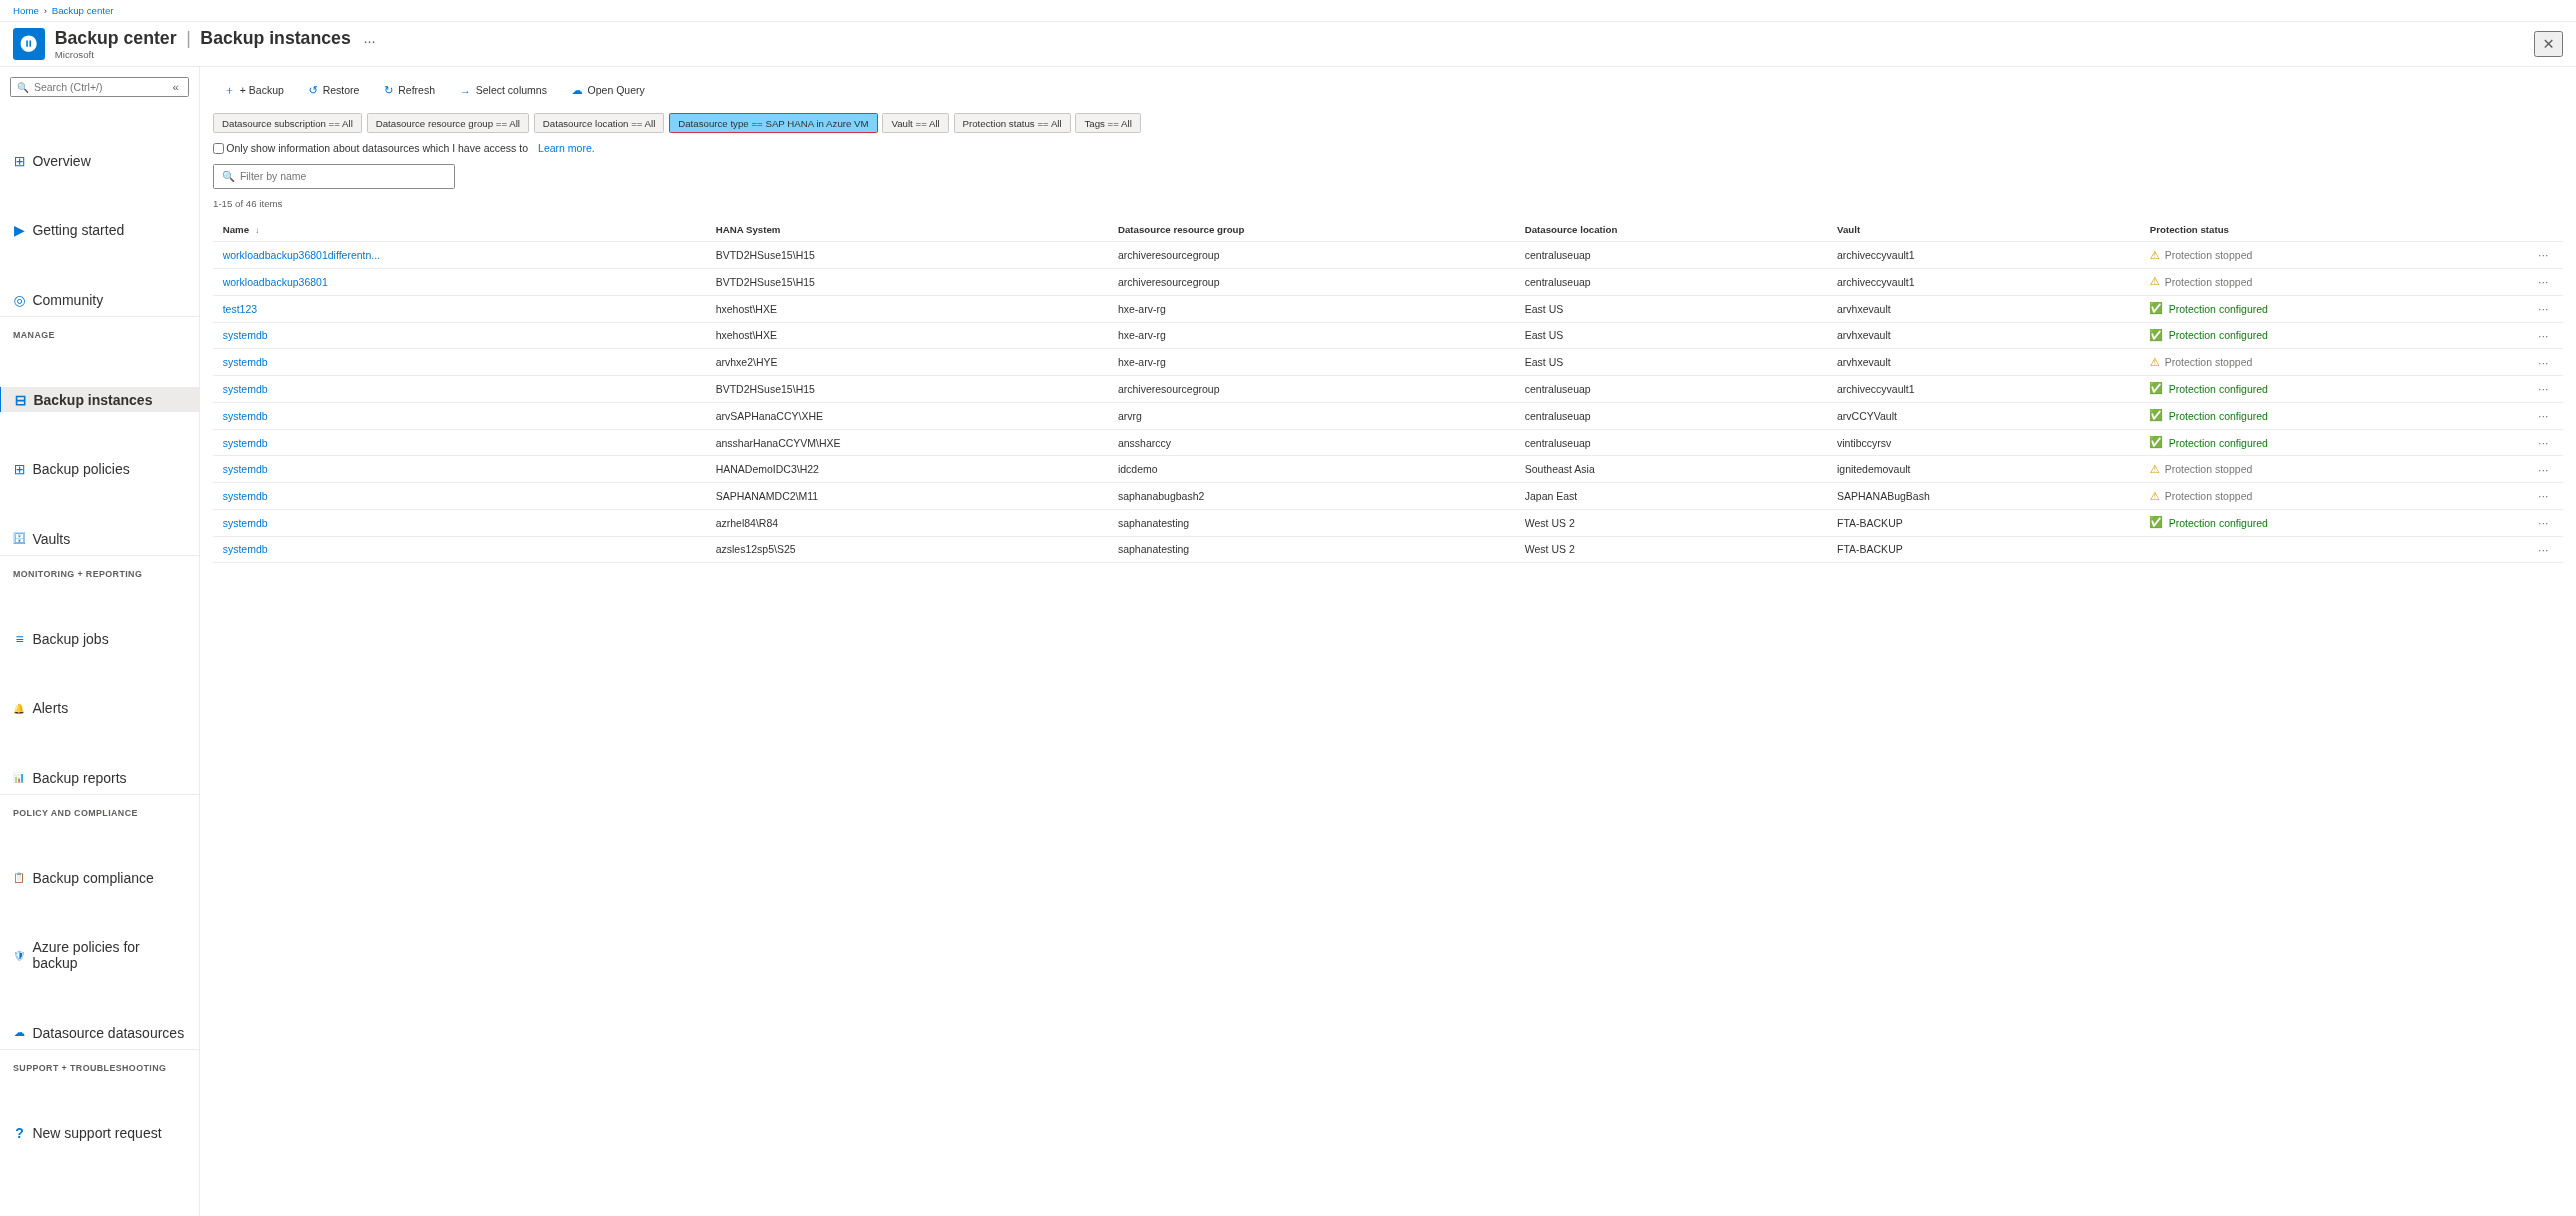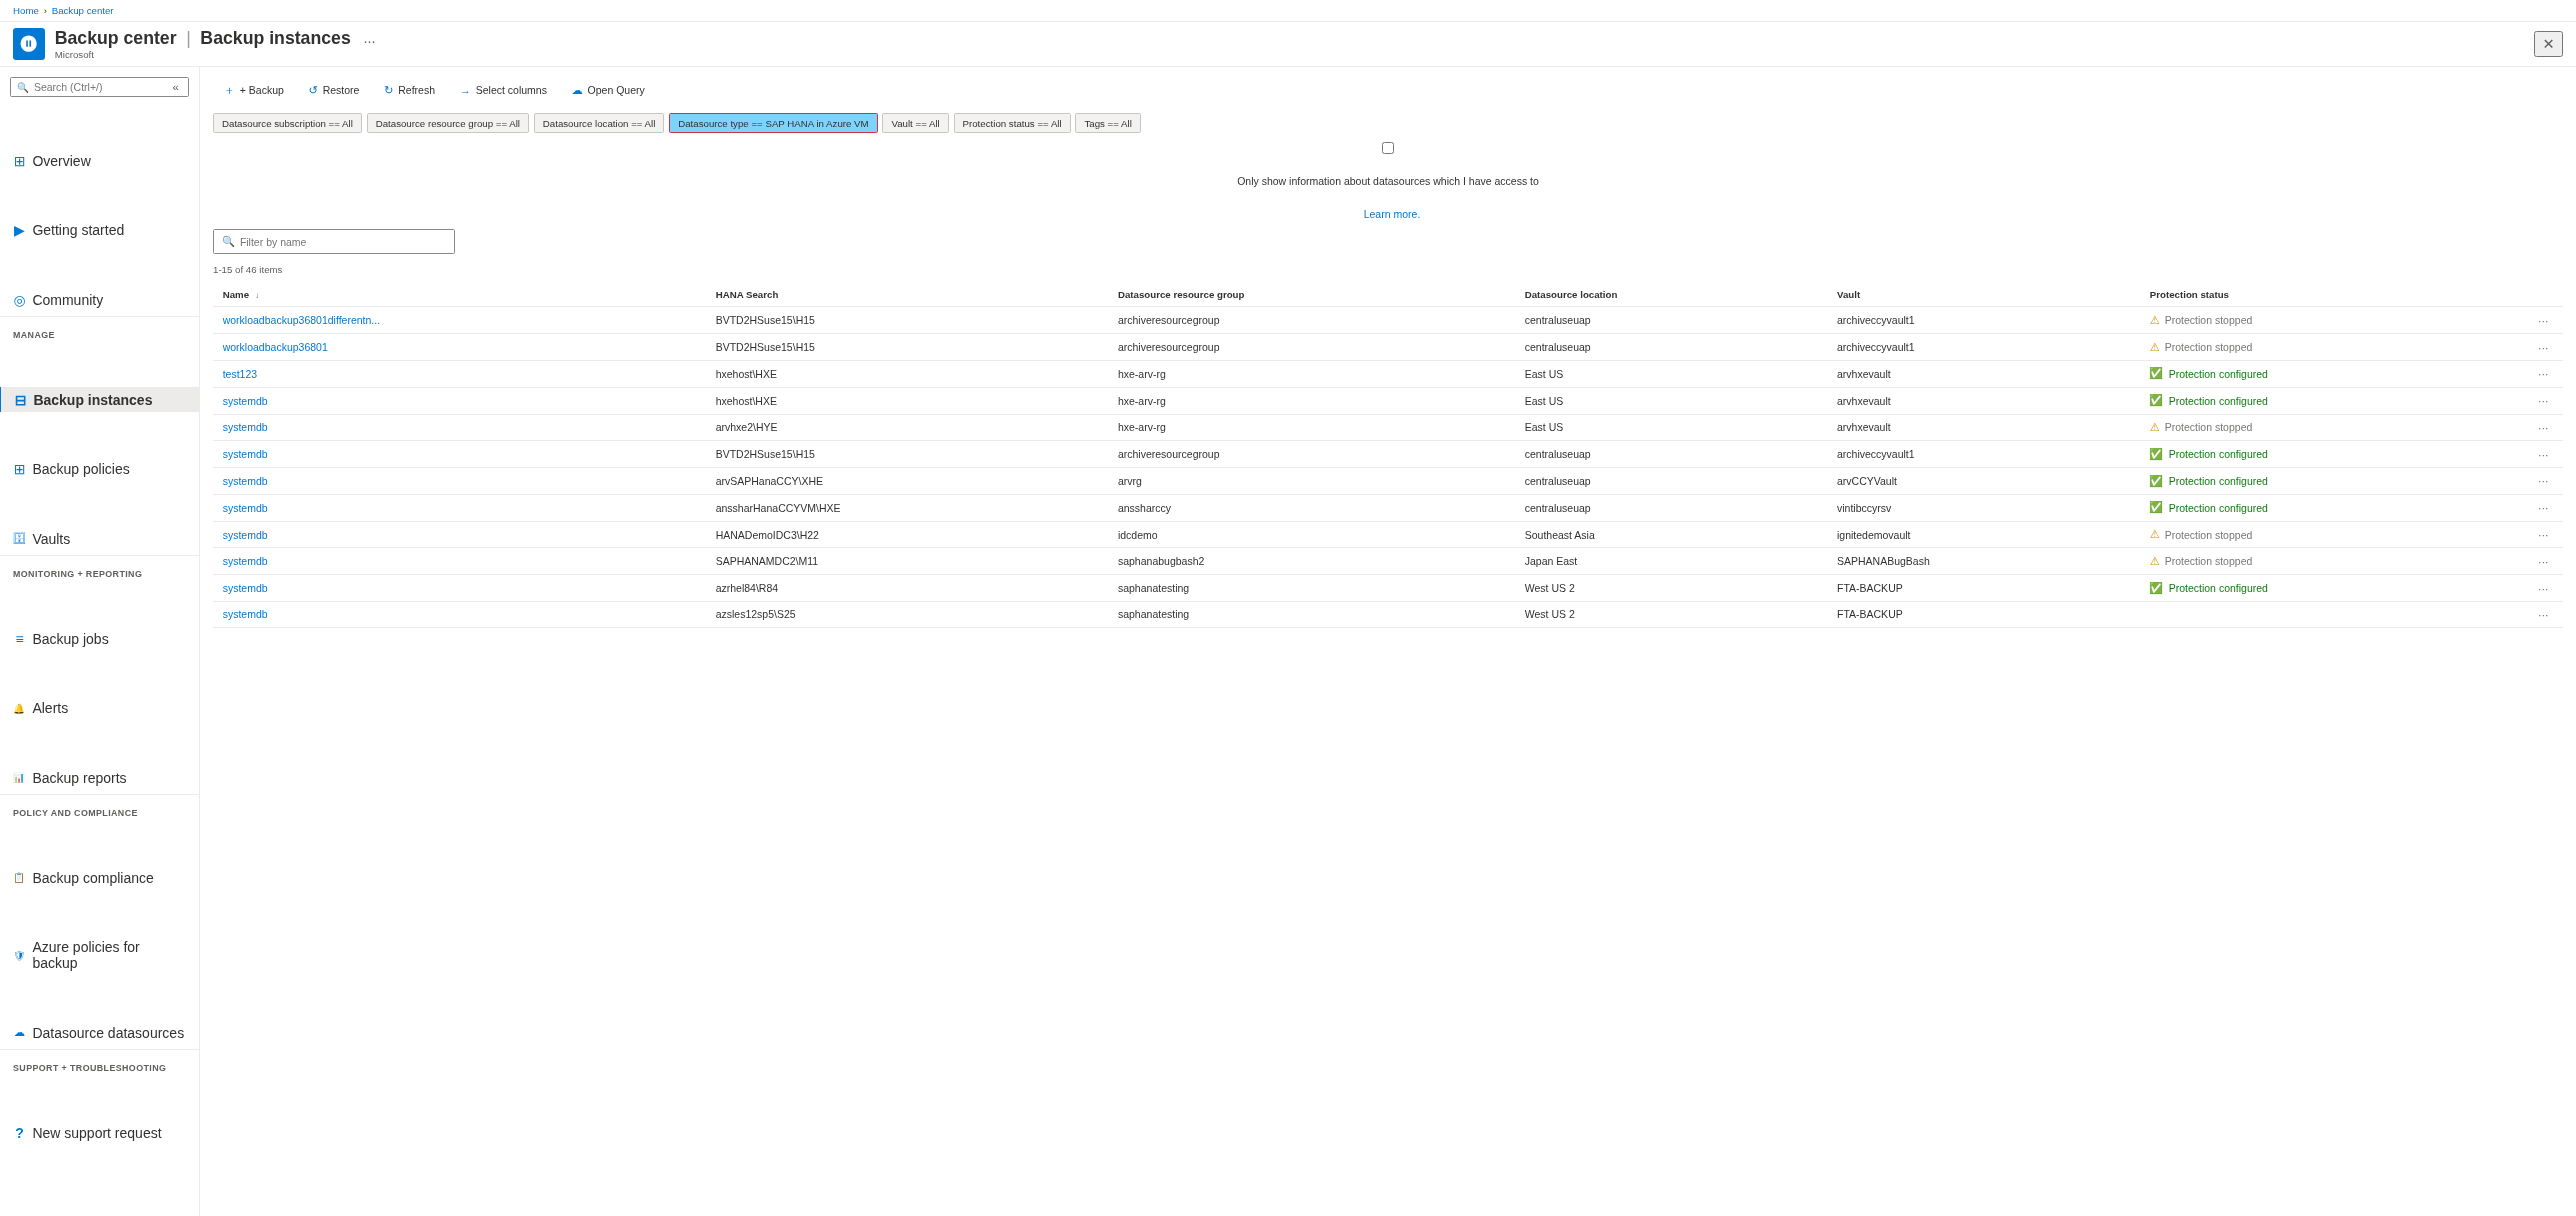--- a/index.html
+++ b/index.html
@@ -46,21 +46,21 @@
     .toolbar-btn { display: flex; align-items: center; gap: 4.8px; padding: 4.8px 9.7px; border: 0.8px solid transparent; background: transparent; cursor: pointer; color: #323130; font-size: 10.5px; border-radius: 1.6px; }
     .toolbar-btn .btn-icon { color: #0078d4; font-size: 11.3px; }
 
     
     .filter-bar { display: flex; flex-wrap: wrap; gap: 4.8px; margin-bottom: 9.7px; }
     .filter-chip { padding: 3.2px 8px; border: 0.8px solid #c8c6c4; border-radius: 1.6px; background: #f3f2f1; font-size: 9.7px; color: #323130; cursor: pointer; white-space: nowrap; }
     .filter-chip.highlighted { border: 1.6px solid #d13438; background: #7dd3fc; font-weight: 400; }
     .filter-chip strong { font-weight: 400; }
 
     
-    .checkbox-row { display: flex; align-items: center; gap: 21px; margin-bottom: 9.7px; font-size: 10.5px; flex-direction: column; }
+    .checkbox-row { display: flex; align-items: center; gap: 2px; margin-bottom: 9.7px; font-size: 10.5px; }
     .checkbox-row input { width: 11.3px; height: 11.3px; cursor: pointer; }
     .checkbox-row a { color: #0078d4; text-decoration: none; margin-left: 8px; }
 
     
     .filter-input-row { margin-bottom: 9.7px; }
     .filter-input { display: flex; align-items: center; border: 0.8px solid #8a8886; border-radius: 1.6px; padding: 4.8px 8px; gap: 4.8px; width: 242px; }
     .filter-input input { border: none; outline: none; font-size: 10.5px; width: 100%; color: #323130; }
     .filter-input .search-icon { color: #605e5c; font-size: 10.5px; }
 
     
@@ -265,21 +265,21 @@
     <div class="items-count">1-15 of 46 items</div>
 
     <table class="data-table">
       <thead>
         <tr>
           <th>
             <span>Name</span>
             <span class="sort-icon">↓</span>
           </th>
           <th>
-            <span>HANA Search</span>
+            <span>HANA System</span>
           </th>
           <th>
             <span>Datasource resource group</span>
           </th>
           <th>
             <span>Datasource location</span>
           </th>
           <th>
             <span>Vault</span>
           </th>

